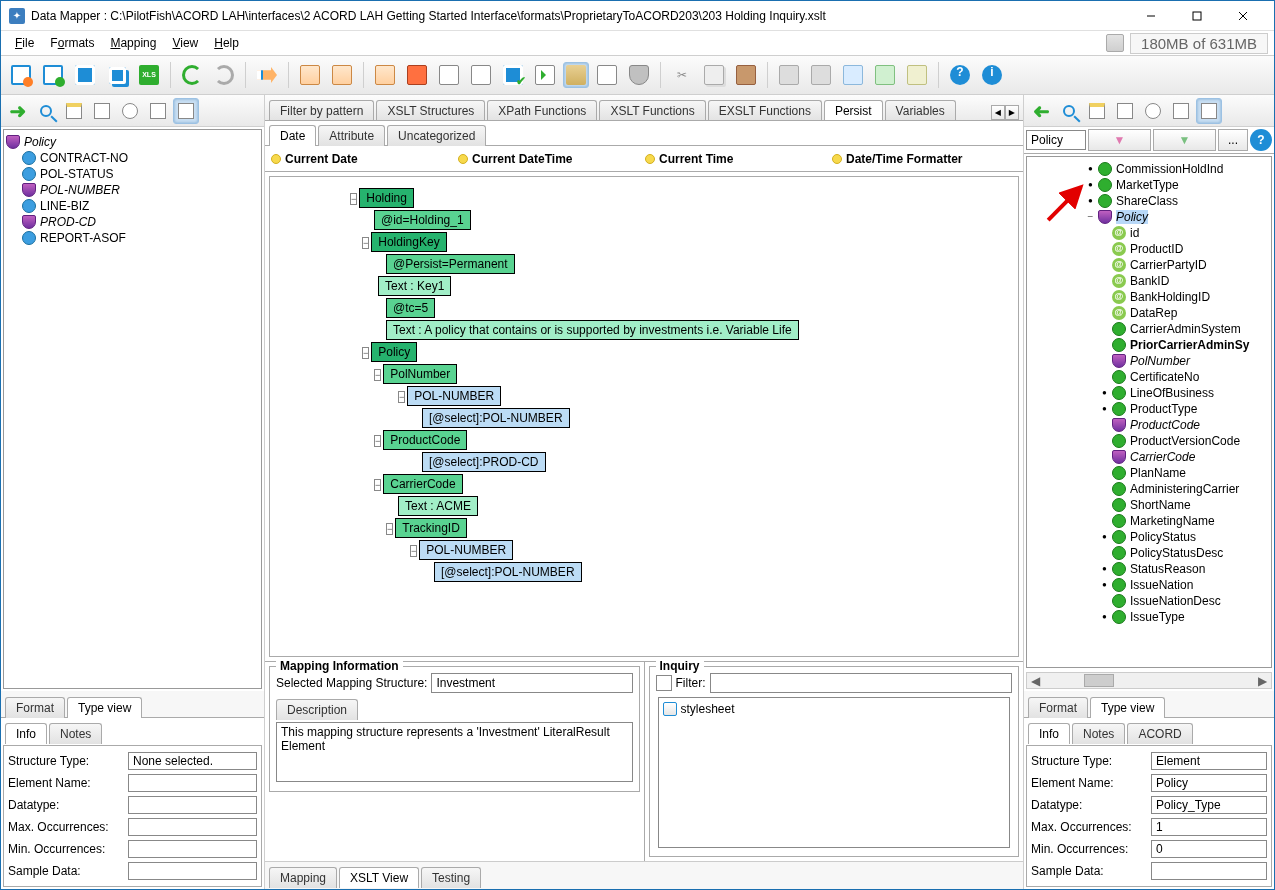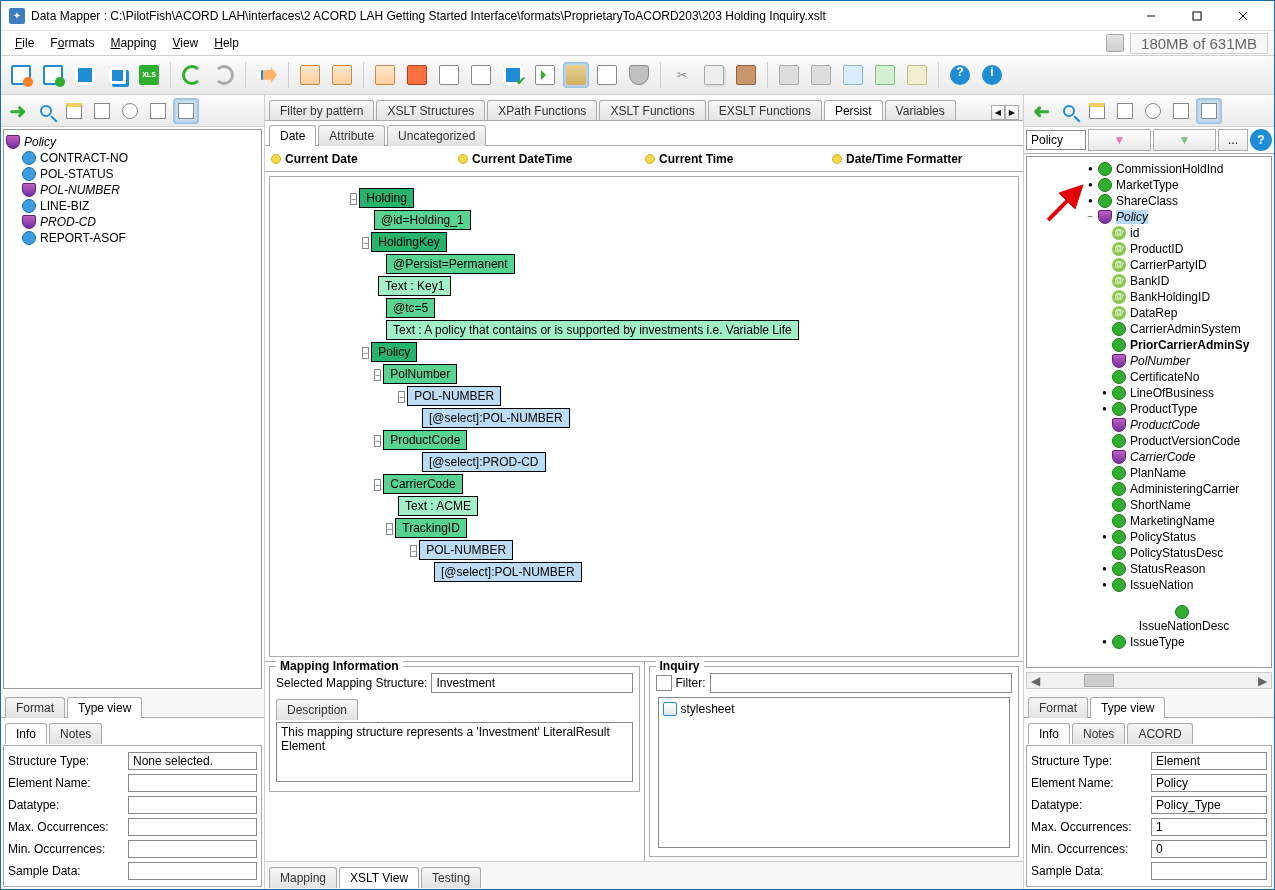--- a/index.html
+++ b/index.html
@@ -610,21 +610,21 @@
           <div class="t-node" style="padding-left: 70px;">
             <span class="t-expander" style="font-size: 8px; color: rgb(0, 0, 0); border: none;">●</span>
             <span class="t-icon g"></span>
             <span class="t-label">StatusReason</span>
           </div>
           <div class="t-node" style="padding-left: 70px;">
             <span class="t-expander" style="font-size: 8px; color: rgb(0, 0, 0); border: none;">●</span>
             <span class="t-icon g"></span>
             <span class="t-label">IssueNation</span>
           </div>
-          <div class="t-node" style="padding-left: 70px; flex-direction: column;">
+          <div class="t-node" style="padding-left: 70px;">
             <span class="t-expander"></span>
             <span class="t-icon g"></span>
             <span class="t-label">IssueNationDesc</span>
           </div>
           <div class="t-node" style="padding-left: 70px;">
             <span class="t-expander" style="font-size: 8px; color: rgb(0, 0, 0); border: none;">●</span>
             <span class="t-icon g"></span>
             <span class="t-label">IssueType</span>
           </div>
         </div>

